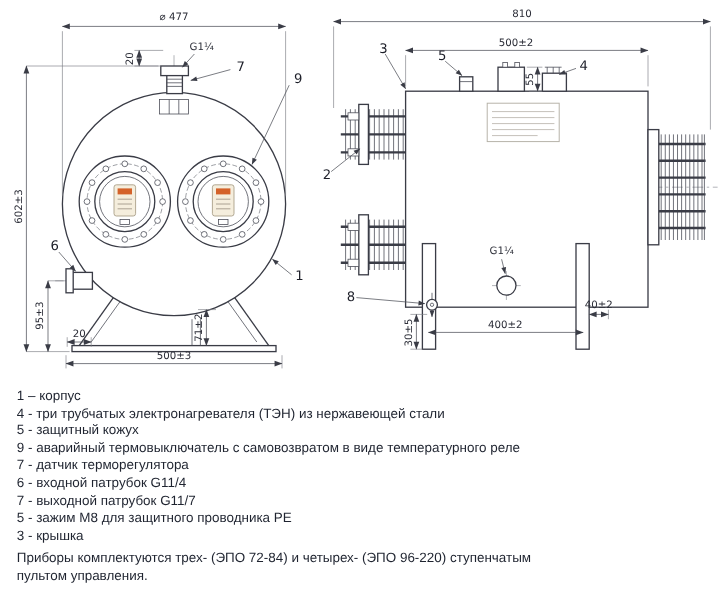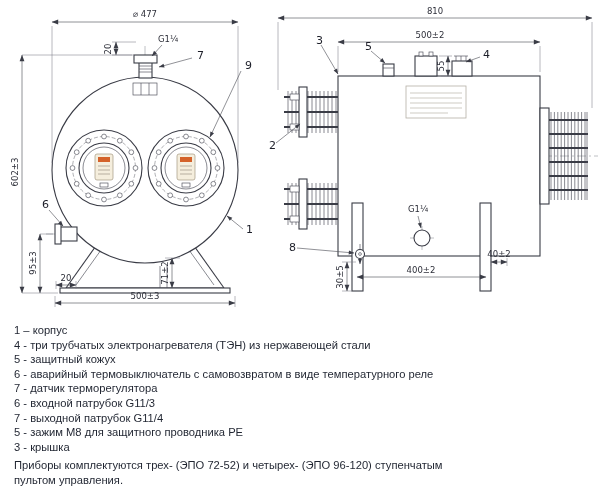--- a/index.html
+++ b/index.html
@@ -319,22 +319,22 @@
       <path class="dim" d="M297 248L354 253" marker-end="url(#larr)"></path>
       <text class="cot" x="289" y="251" text-anchor="start">8</text>
     </g>
   </g>
 </svg>
 
 <div class="legend">
   <div class="legend-item">1 – корпус</div>
   <div class="legend-item">4 - три трубчатых электронагревателя (ТЭН) из нержавеющей стали</div>
   <div class="legend-item">5 - защитный кожух</div>
-  <div class="legend-item">6 - аварийный термовыключатель с самовозвратом в виде температурного реле</div>
+  <div class="legend-item">9 - аварийный термовыключатель с самовозвратом в виде температурного реле</div>
   <div class="legend-item">7 - датчик терморегулятора</div>
-  <div class="legend-item">6 - входной патрубок G11/3</div>
-  <div class="legend-item">7 - выходной патрубок G11/4</div>
+  <div class="legend-item">6 - входной патрубок G11/4</div>
+  <div class="legend-item">7 - выходной патрубок G11/7</div>
   <div class="legend-item">5 - зажим М8 для защитного проводника РЕ</div>
   <div class="legend-item">3 - крышка</div>
-  <p class="legend-note">Приборы комплектуются трех- (ЭПО 72-52) и четырех- (ЭПО 96-120) ступенчатым пультом управления.</p>
+  <p class="legend-note">Приборы комплектуются трех- (ЭПО 72-84) и четырех- (ЭПО 96-220) ступенчатым пультом управления.</p>
 </div>
 
 </div>
 
 </body></html>

